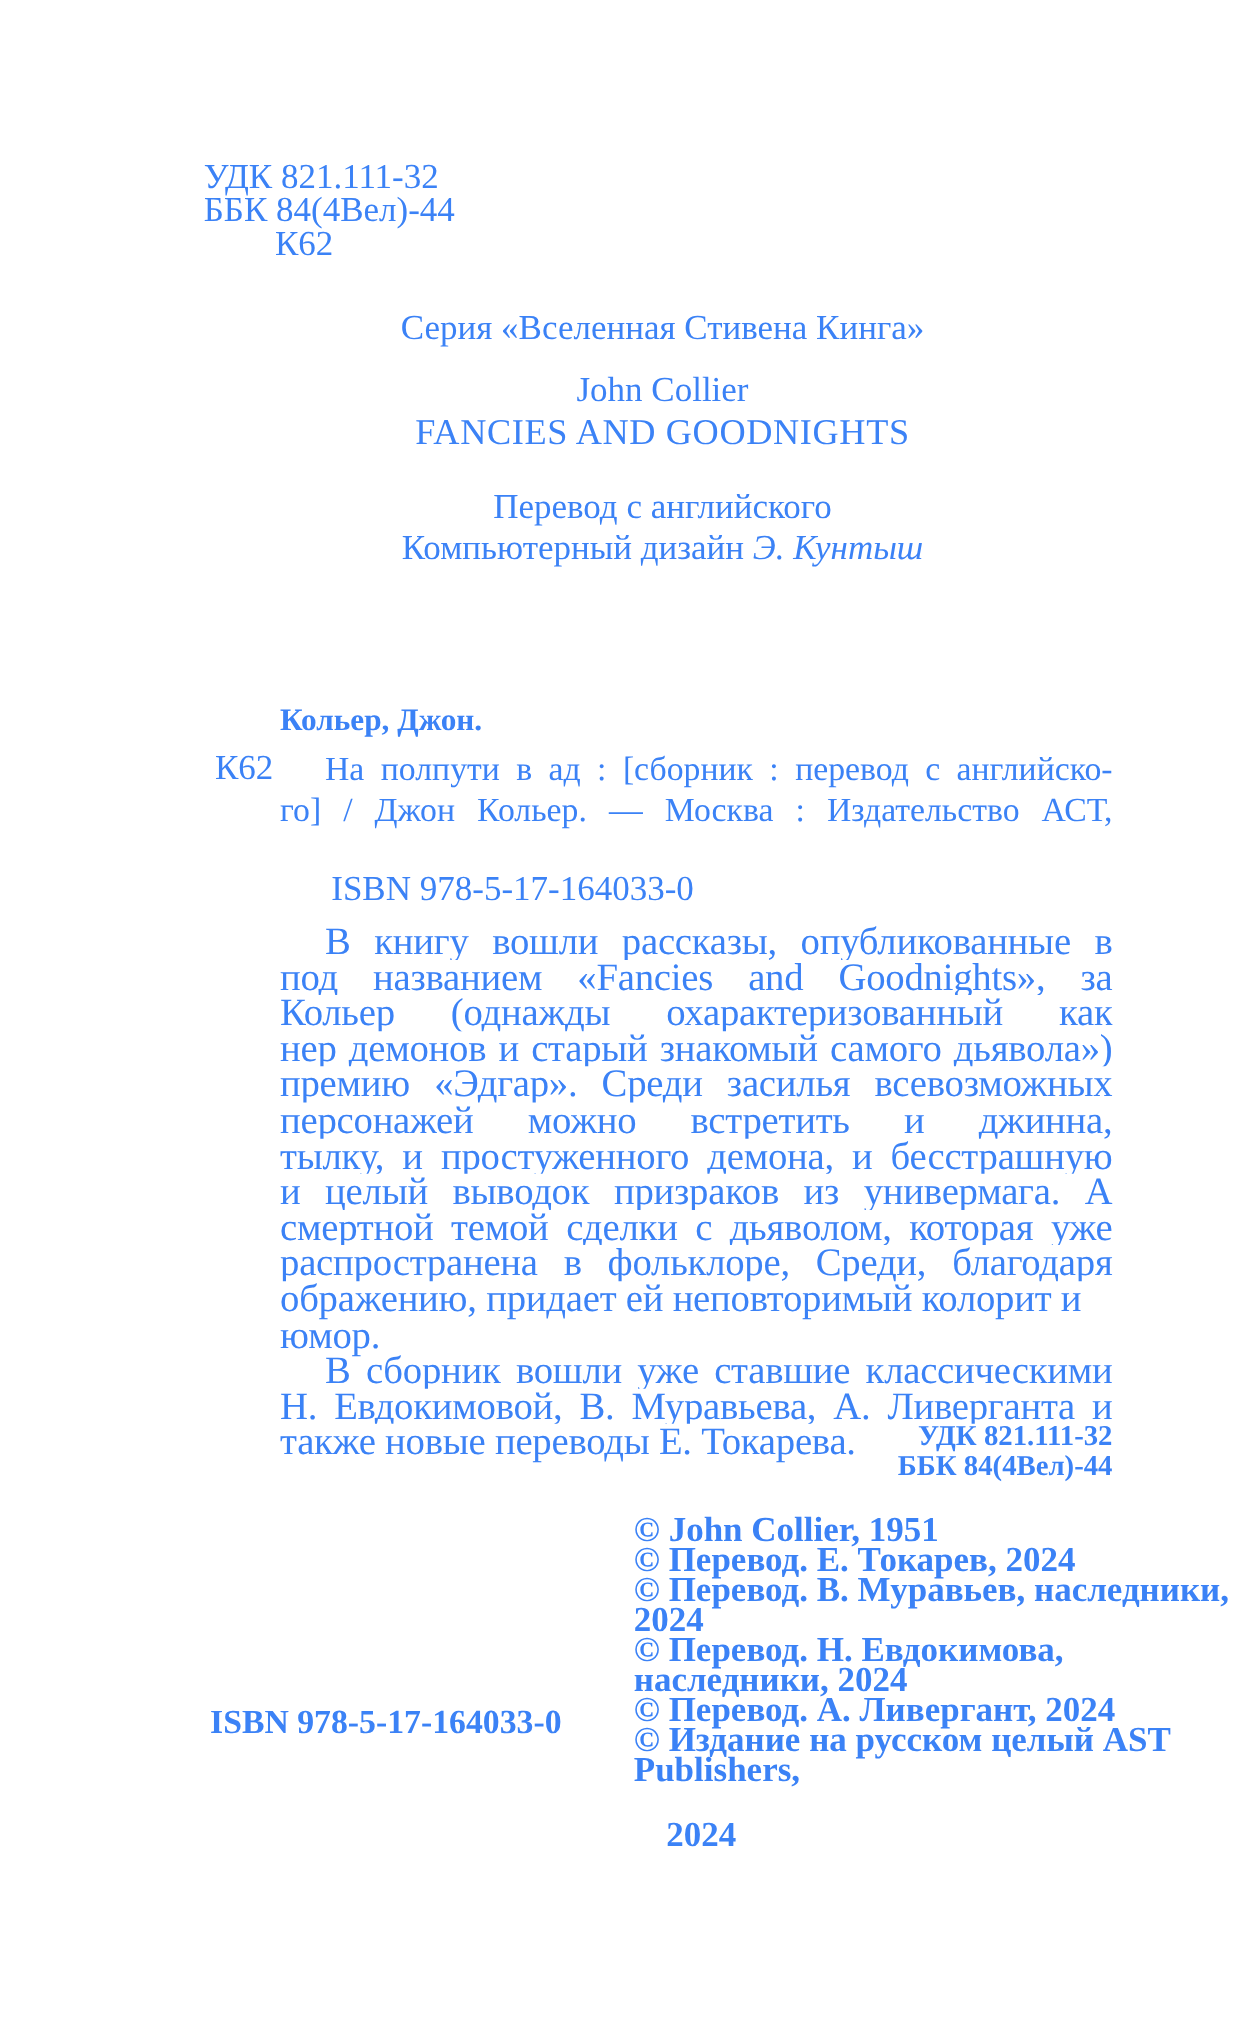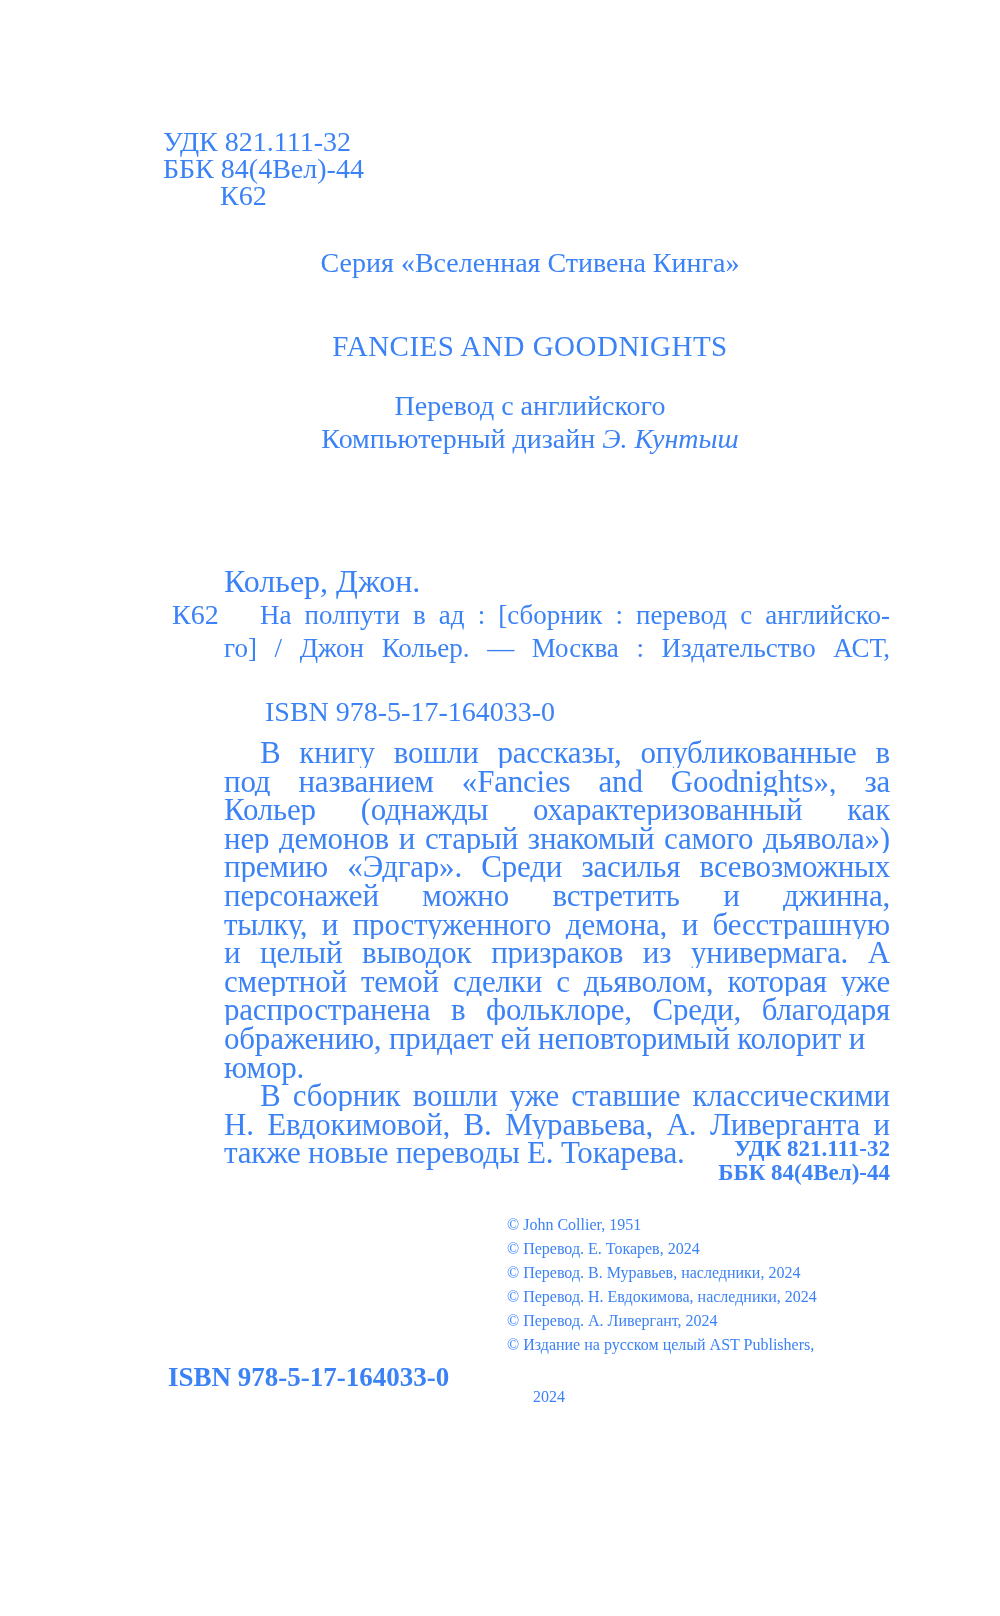--- a/index.html
+++ b/index.html
@@ -22,54 +22,55 @@
   
   .cline { left: 165px; width: 730px; text-align: center; }
   .series        { top: 247px; font-size: 28px; }
   .orig-author   { top: 297px; font-size: 28px; }
   .orig-title    { top: 330px; font-size: 29px; letter-spacing: 0.5px; }
   .trans-note    { top: 390px; font-size: 28px; }
   .design-note   { top: 423px; font-size: 28px; }
   .it { font-style: italic; }
 
   
-  .bib-author { left: 224px; top: 563px; font-size: 32px; font-weight: normal; }
+  .bib-author { left: 224px; top: 563px; font-size: 25px; font-weight: bold; }
   .bib-code   { left: 172px; top: 599px; font-size: 28px; line-height: 32.5px; }
   .bib-para   { left: 224px; top: 599px; width: 666px; font-size: 27px; line-height: 32.5px; }
   .isbn-top   { left: 265px; top: 696px; font-size: 28px; }
 
   
   .annotation { left: 224px; top: 739px; width: 666px; font-size: 31px; line-height: 28.6px; letter-spacing: -0.2px; }
 
   .jline { text-align: justify; text-align-last: justify; height: 1lh; overflow: hidden; }
   .plain { text-align: left; }
   .indent { text-indent: 36px; }
 
   
   .bottom-codes { left: 490px; top: 1137px; width: 400px; text-align: right; font-weight: bold; font-size: 23px; line-height: 24px; }
 
   
-  .copyright { left: 507px; top: 1213px; font-weight: normal; font-size: 16px; line-height: 24px; }
+  .copyright { left: 507px; top: 1213px; font-weight: bold; font-size: 28px; line-height: 24px; }
   .copyright .wrap-indent { padding-left: 26px; margin-top: 28px; }
 
   
   .isbn-bottom { left: 168px; top: 1362px; font-size: 27px; font-weight: bold; }
 </style>
 </head>
 <body>
 
 <div class="page">
 
   <div class="abs top-codes">
     <div>УДК 821.111-32</div>
     <div>ББК 84(4Вел)-44</div>
     <div class="code-indent">К62</div>
   </div>
 
   <div class="abs cline series">Серия «Вселенная Стивена Кинга»</div>
+  <div class="abs cline orig-author">John Collier</div>
   <div class="abs cline orig-title">FANCIES AND GOODNIGHTS</div>
   <div class="abs cline trans-note">Перевод с английского</div>
   <div class="abs cline design-note"><span>Компьютерный дизайн</span> <span class="it">Э. Кунтыш</span></div>
 
   <div class="abs bib-author">Кольер, Джон.</div>
   <div class="abs bib-code">К62</div>
   <div class="abs bib-para">
     <div class="jline indent">На полпути в ад : [сборник : перевод с английско-</div>
     <div class="jline">го] / Джон Кольер. — Москва : Издательство АСТ,</div>
   </div>

